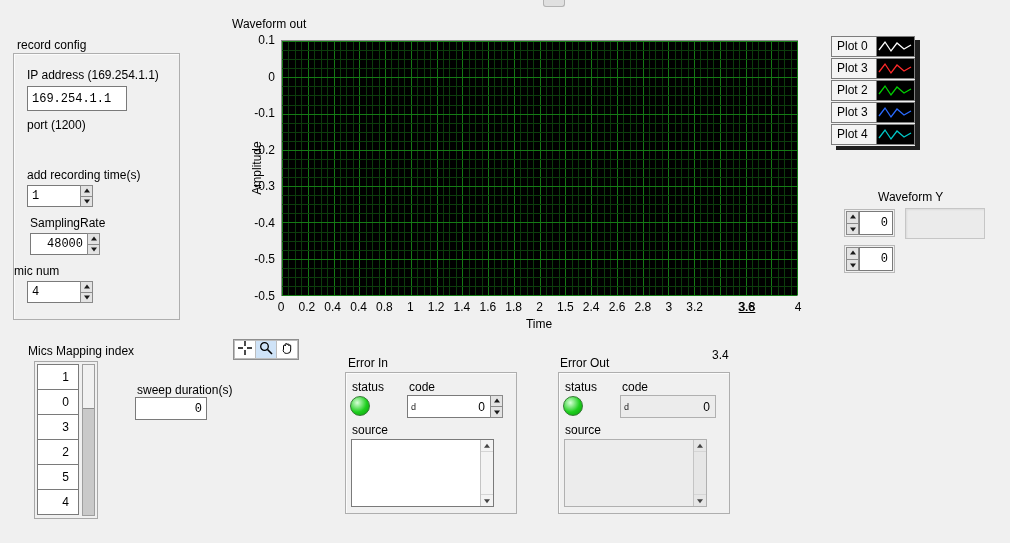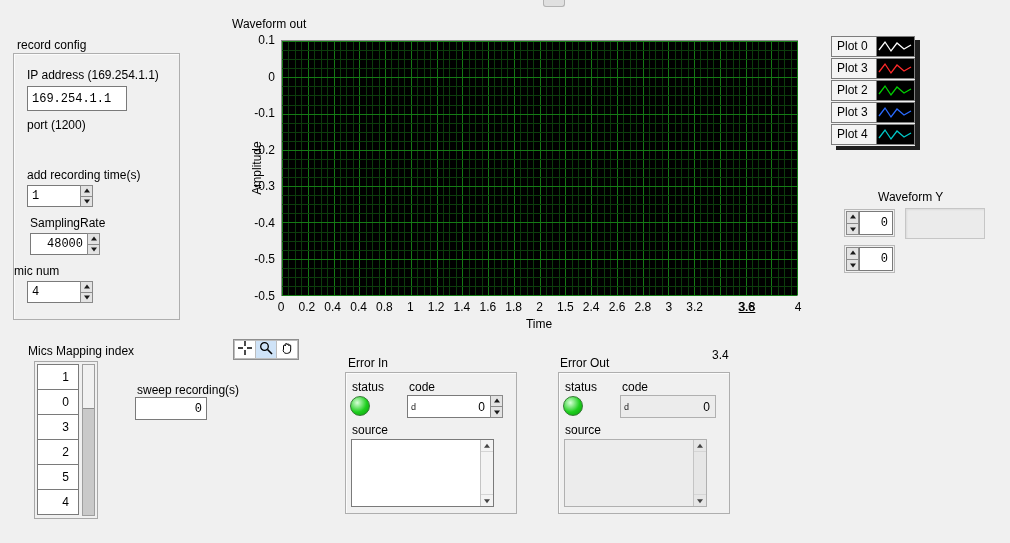--- a/index.html
+++ b/index.html
@@ -345,21 +345,21 @@
         <div class="mcell">3</div>
         <div class="mcell">2</div>
         <div class="mcell">5</div>
         <div class="mcell">4</div>
       </div>
     <div class="mics-sb">
       <div class="mics-thumb"></div>
     </div>
   </div>
 
-  <span class="lbl" style="left:137px;top:383px">sweep recording(s)</span>
+  <span class="lbl" style="left:137px;top:383px">sweep duration(s)</span>
   <input class="txt ta-r" style="left: 135px; top: 397px; width: 72px; height: 23px;" value="0">
 
   <span class="lbl" style="left:348px;top:356px">Error In</span>
   <div class="frame" style="left:345px;top:372px;width:172px;height:142px"></div>
   <span class="lbl" style="left:352px;top:380px">status</span>
   <div class="led" style="left: 350px; top: 396px; background: radial-gradient(circle at 35% 32%, rgb(217, 255, 217), rgb(30, 207, 30) 55%, rgb(10, 154, 10));"></div>
   <span class="lbl" style="left:409px;top:380px">code</span>
   <div class="codefield" style="left:407px;top:395px;width:84px;height:23px">
     <span class="radix">d</span>
     <span class="codeval">0</span>

